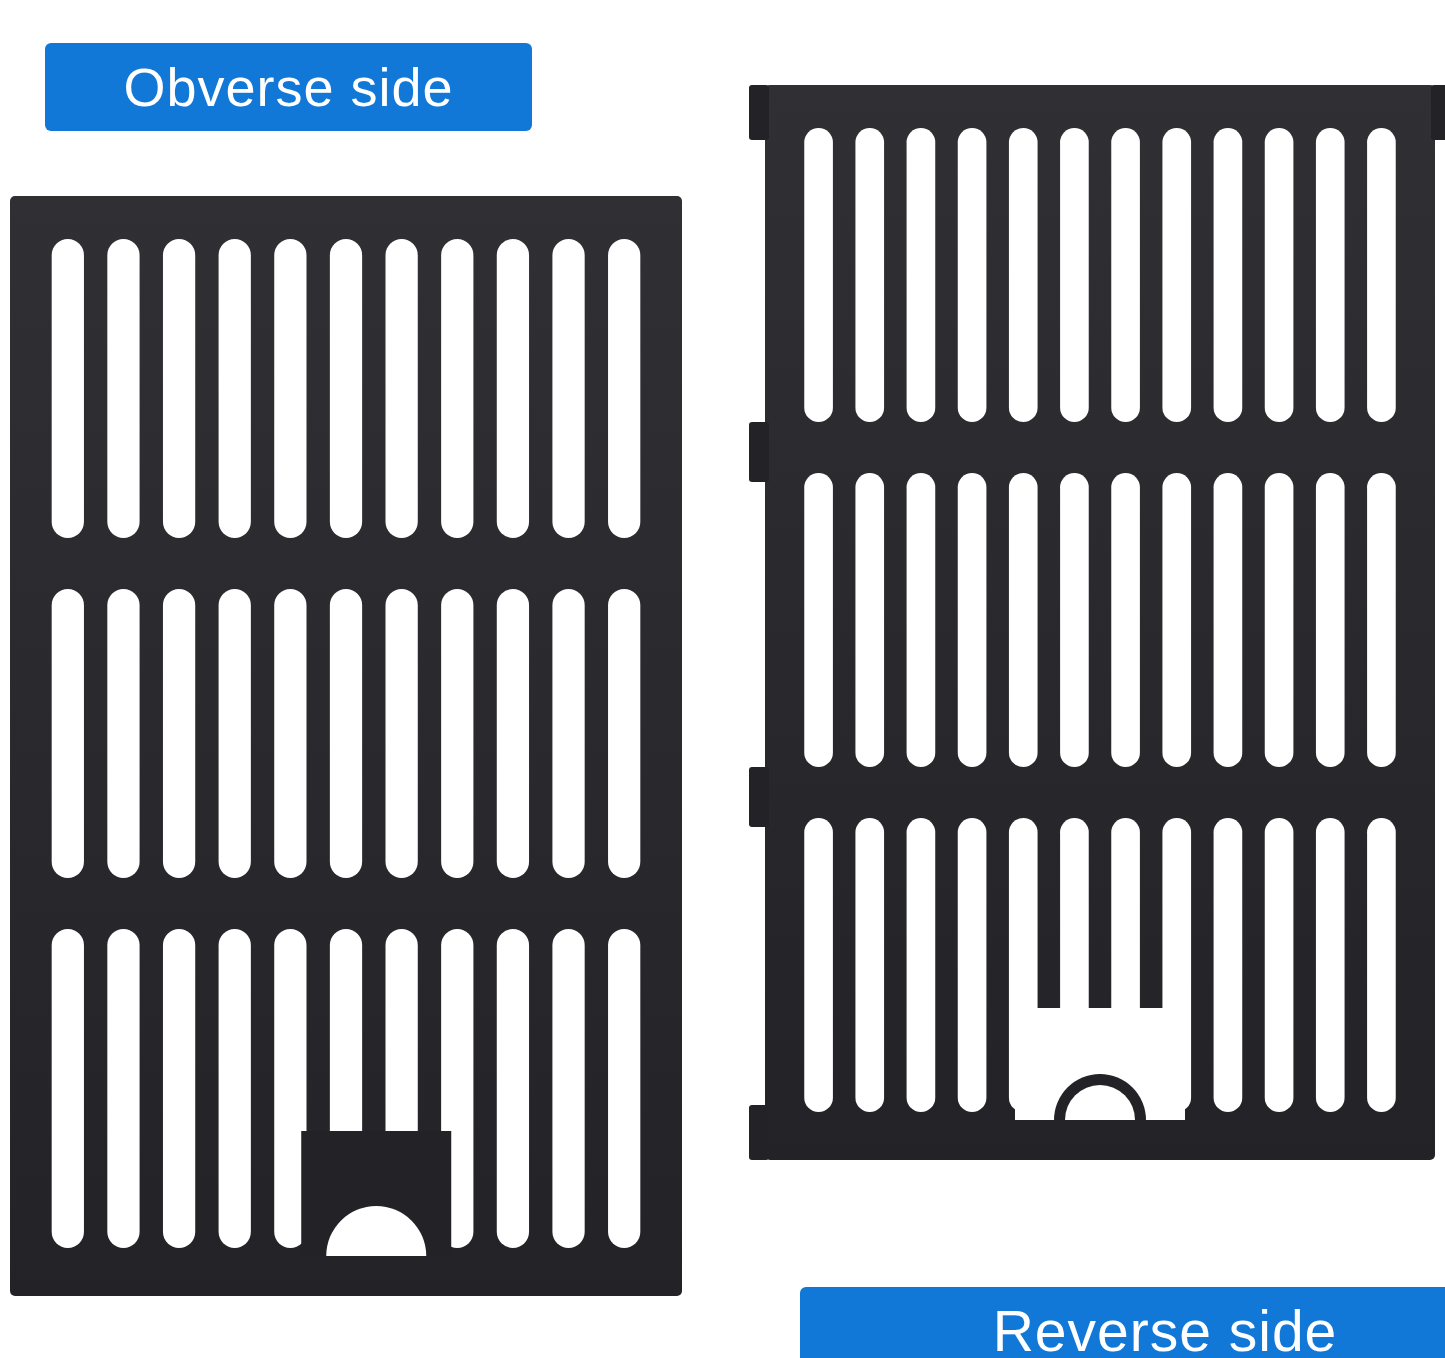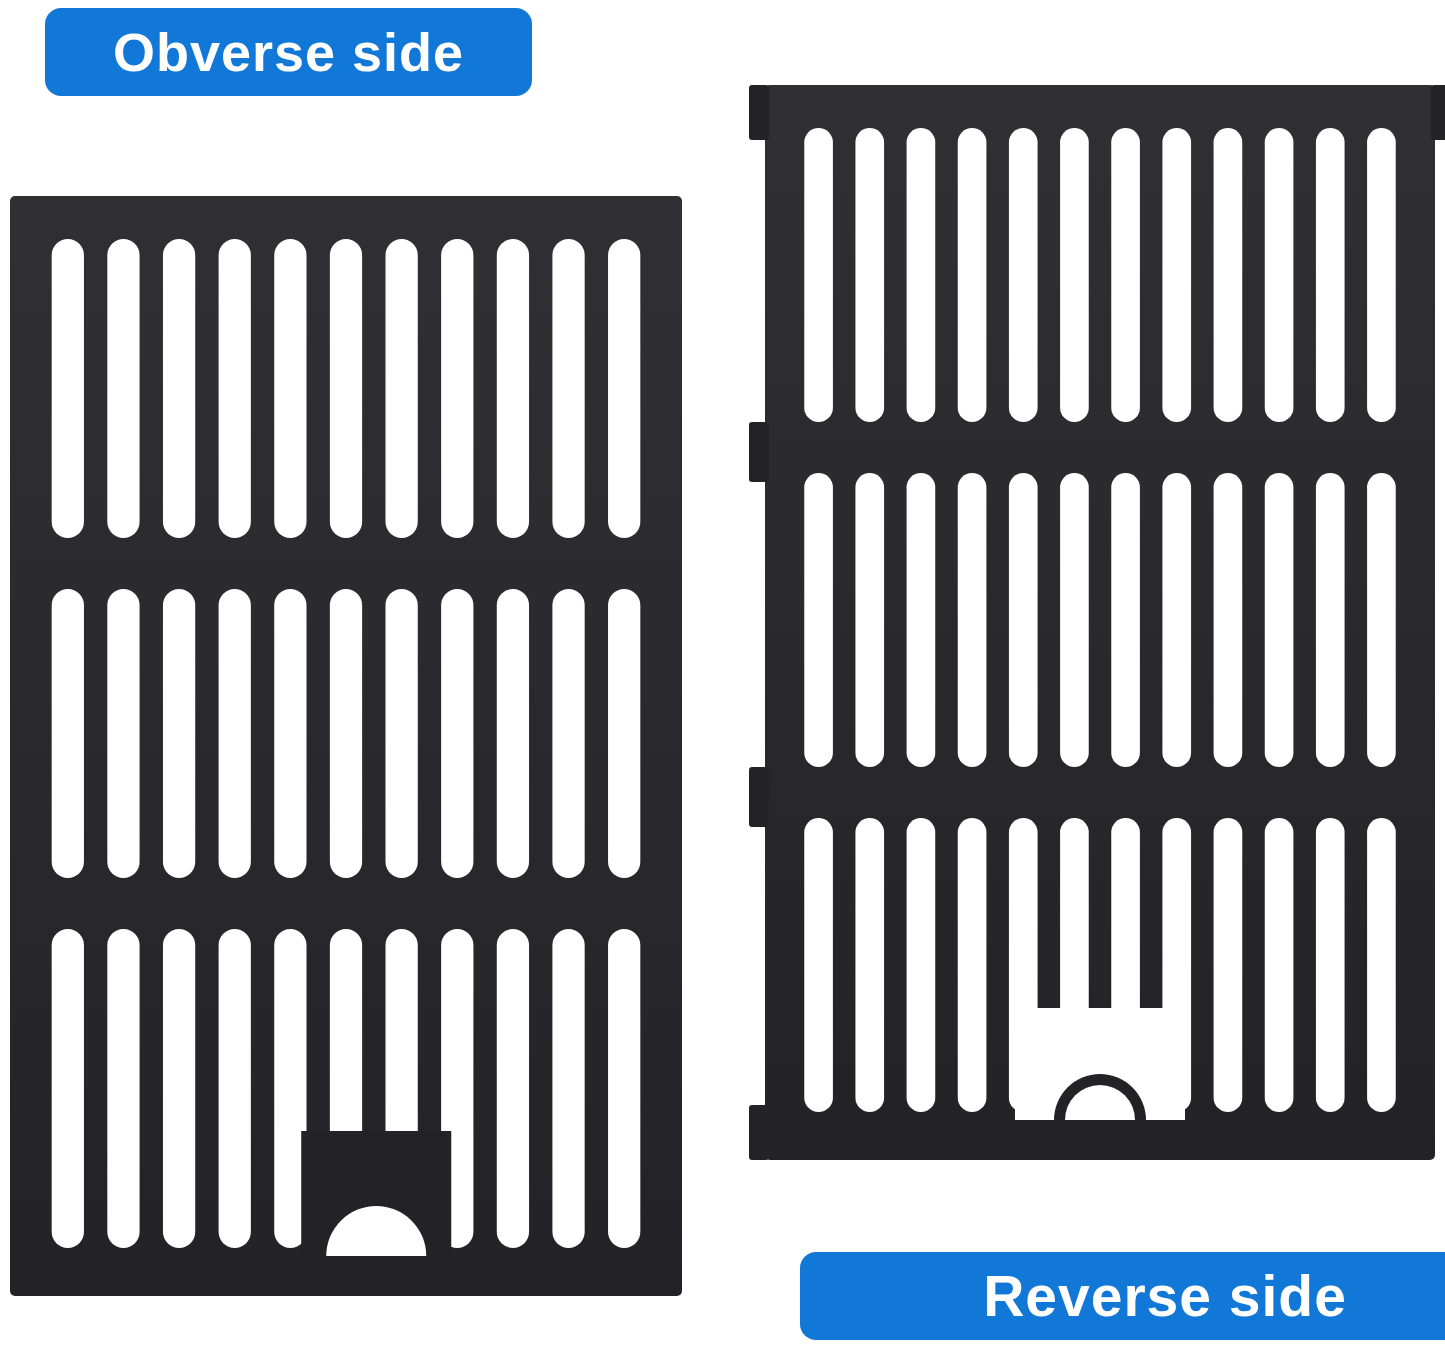--- a/index.html
+++ b/index.html
@@ -6,23 +6,24 @@
   body{
     width:1445px;height:1358px;position:relative;overflow:hidden;
     background:#ffffff;
     font-family:"Liberation Sans", sans-serif;
   }
   .badge{
     position:absolute;
     background:var(--badge,#1278d8);
     color:#fff;
     display:flex;align-items:center;justify-content:center;
-    border-radius:16px;
-    font-weight:bold;
+    border-radius:6px;
+    font-weight:normal;
     letter-spacing:1px;
+    margin-top:35px;
   }
   .badge-obverse{left:45px;top:8px;width:487px;height:88px;font-size:54px;}
   .badge-reverse{left:800px;top:1252px;width:642px;height:88px;font-size:57px;padding-left:44px;}
   .grate{position:absolute;overflow:visible;}
   #grate-obverse{left:10px;top:196px;width:672px;height:1100px;}
   #grate-reverse{left:765px;top:85px;width:670px;height:1075px;}
 </style>
 </head>
 <body style="background: rgb(255, 255, 255);">
 

